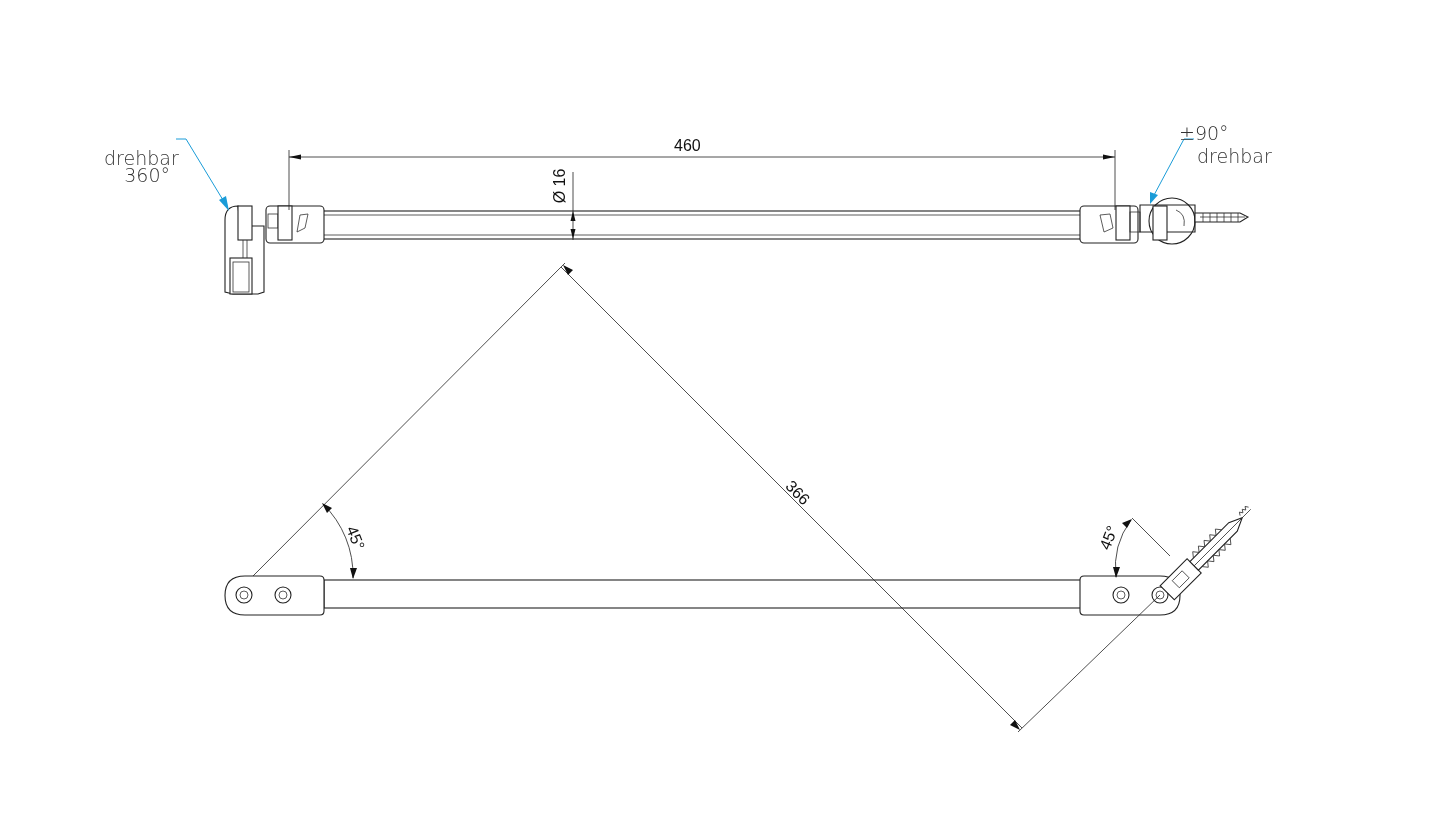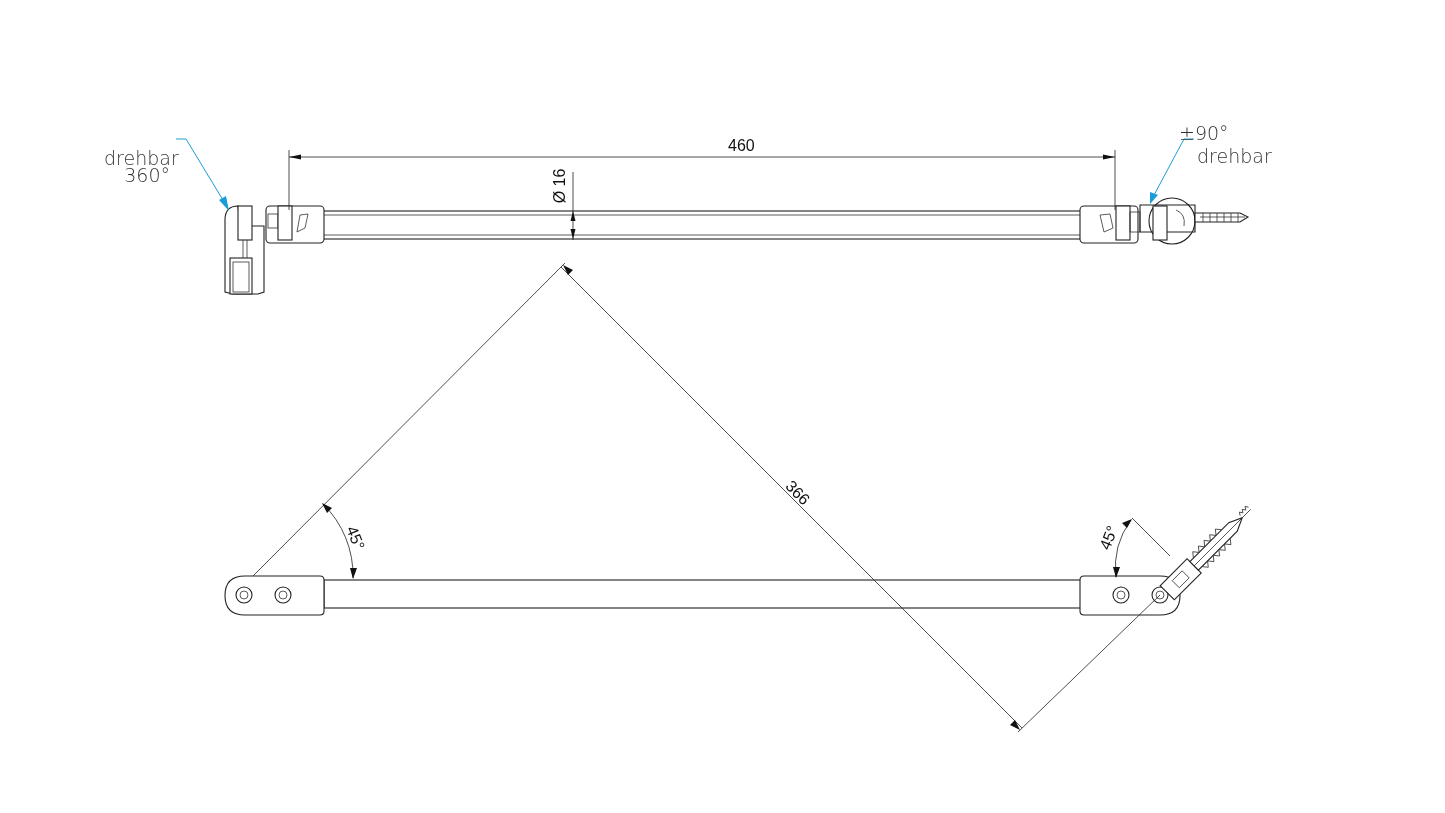--- a/index.html
+++ b/index.html
@@ -130,21 +130,21 @@
     </g>
   </g>
 </svg>
 
 <div class="lbl" style="left:122px;top:124px;text-align:right;width:48px;margin-top:40px;">360°</div>
 <div class="lbl" style="left:104px;top:147px;">drehbar</div>
 
 <div class="lbl" style="left:1151px;top:122px;margin-left:28px;">±90°</div>
 <div class="lbl" style="left:1197px;top:145px;">drehbar</div>
 
-<div class="dimtxt" style="left:728px;top:138px;">460</div>
+<div class="dimtxt" style="left:674px;top:138px;">460</div>
 
 <div class="dimtxt" style="left:538px;top:178px;transform:rotate(-90deg);transform-origin:center;width:44px;text-align:center;">Ø 16</div>
 
 <div class="dimtxt" style="left:784px;top:485px;transform:rotate(45deg);transform-origin:center;">366</div>
 
 <div class="dimtxt" style="left:343px;top:530px;transform:rotate(68deg);transform-origin:center;">45°</div>
 
 <div class="dimtxt" style="left:1097px;top:530px;transform:rotate(-68deg);transform-origin:center;">45°</div>
 
 </body></html>

